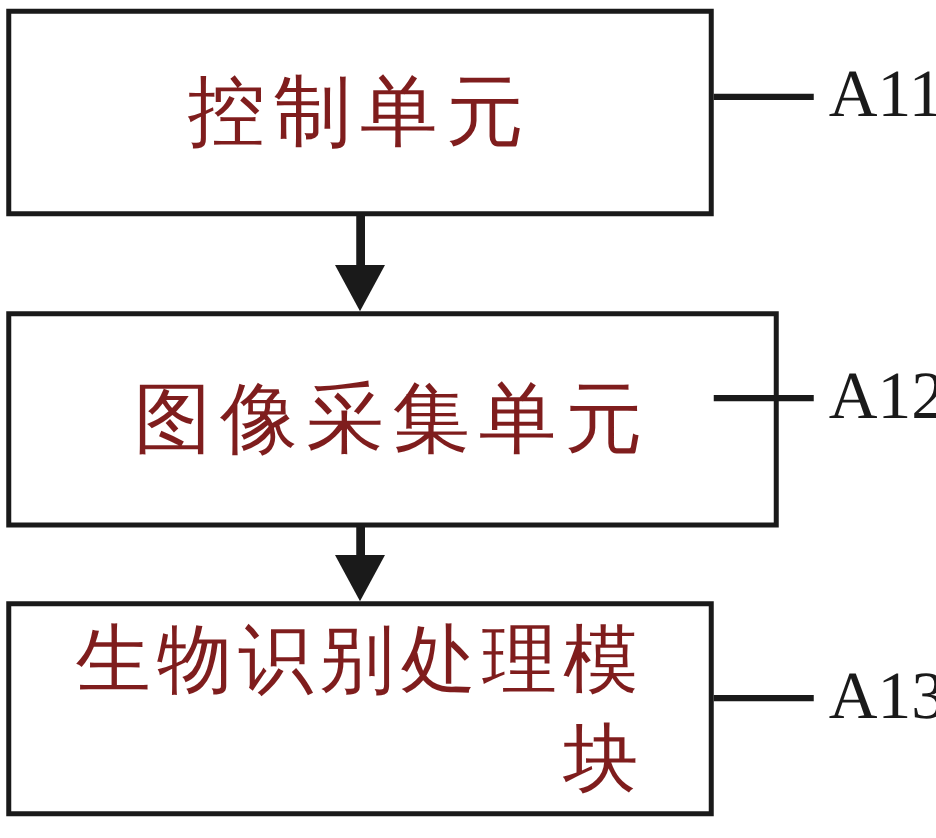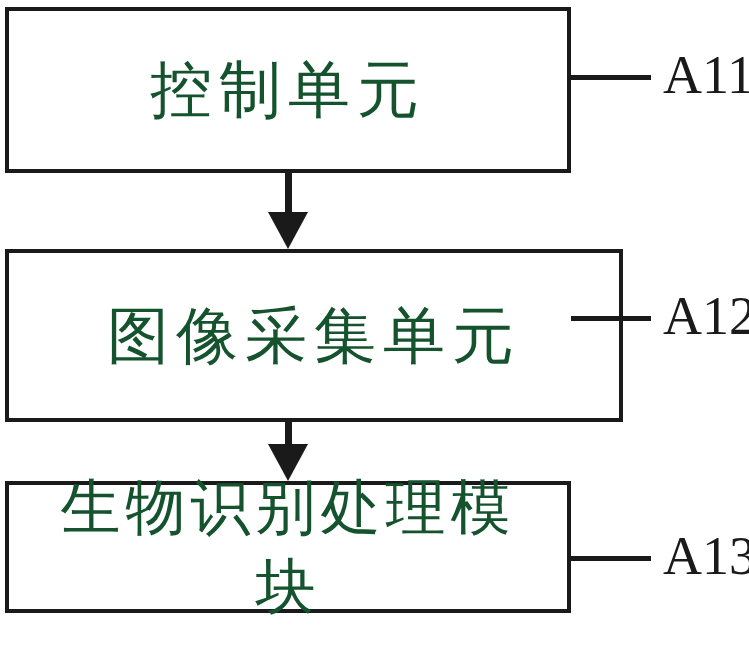--- a/index.html
+++ b/index.html
@@ -25,32 +25,32 @@
     box-sizing: border-box;
     border: 4px solid #1a1a1a;
     background: #ffffff;
     display: flex;
     align-items: center;
     justify-content: center;
     text-align: center;
   }
   .block-label {
     font-family: "Liberation Sans", sans-serif;
-    color: #14532d;
+    color: #7f1d1d;
     font-size: 62px;
     line-height: 1.18;
     letter-spacing: 7px;
     font-weight: 400;
     padding: 0 10px;
     white-space: pre-line;
   }
 
   #block-control   { left: 5px;  top: 7px;   width: 566px; height: 166px; }
   #block-capture   { left: 5px;  top: 249px; width: 618px; height: 173px; }
-  #block-biometric { left: 5px;  top: 481px; width: 566px; height: 132px; }
+  #block-biometric { left: 5px;  top: 481px; width: 566px; height: 172px; text-align: right; }
 
   #block-biometric .block-label {
     font-size: 60px;
     line-height: 1.32;
     letter-spacing: 5px;
   }
 
   
   .connector {
     position: absolute;

